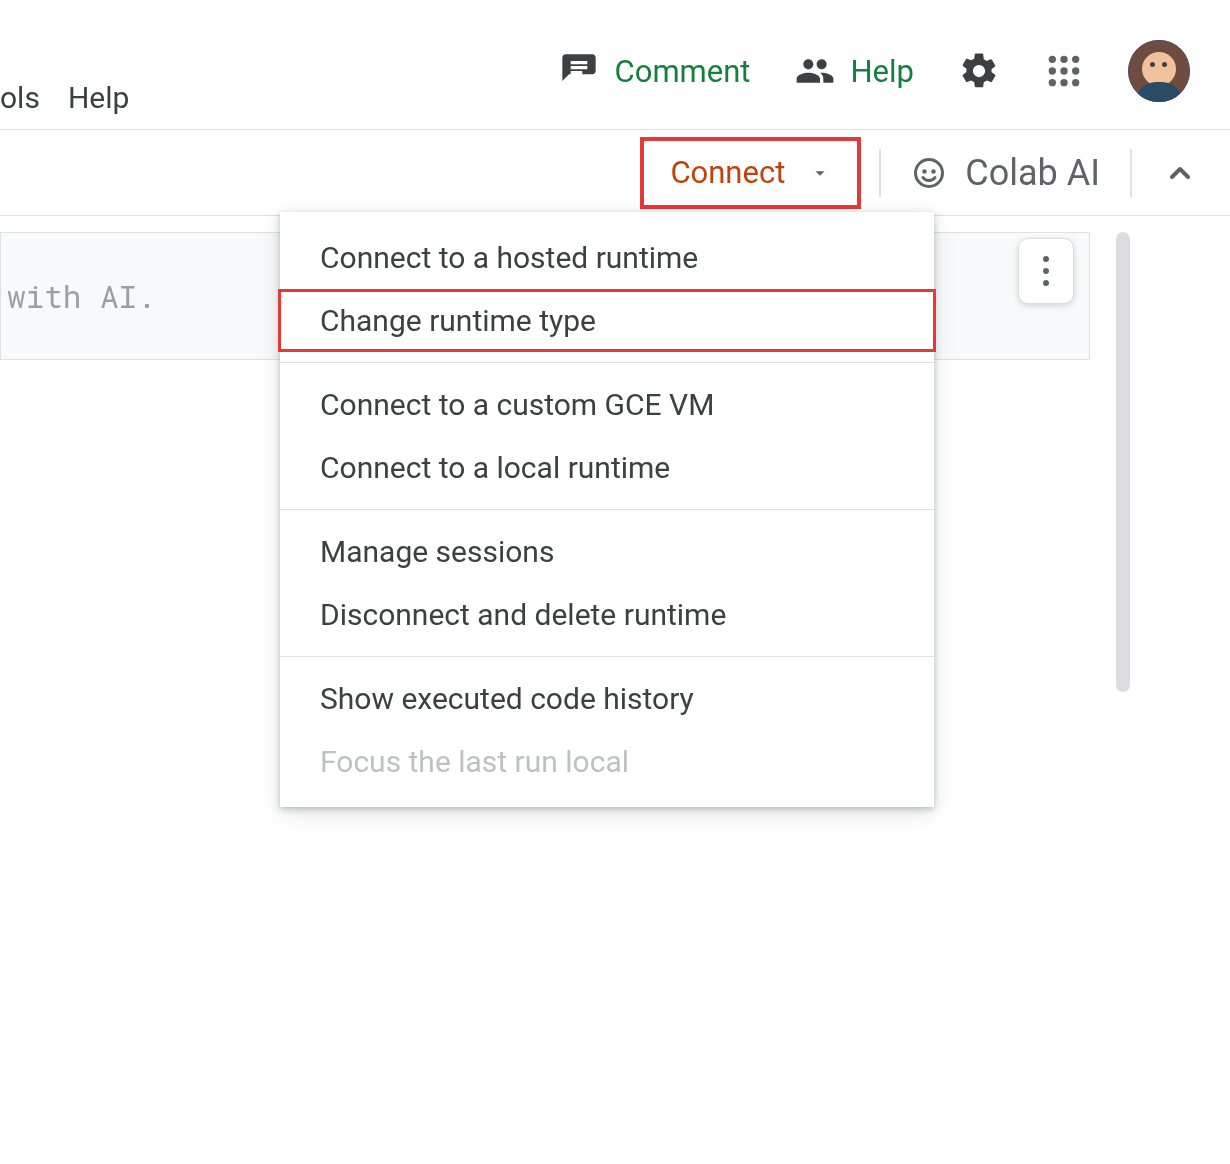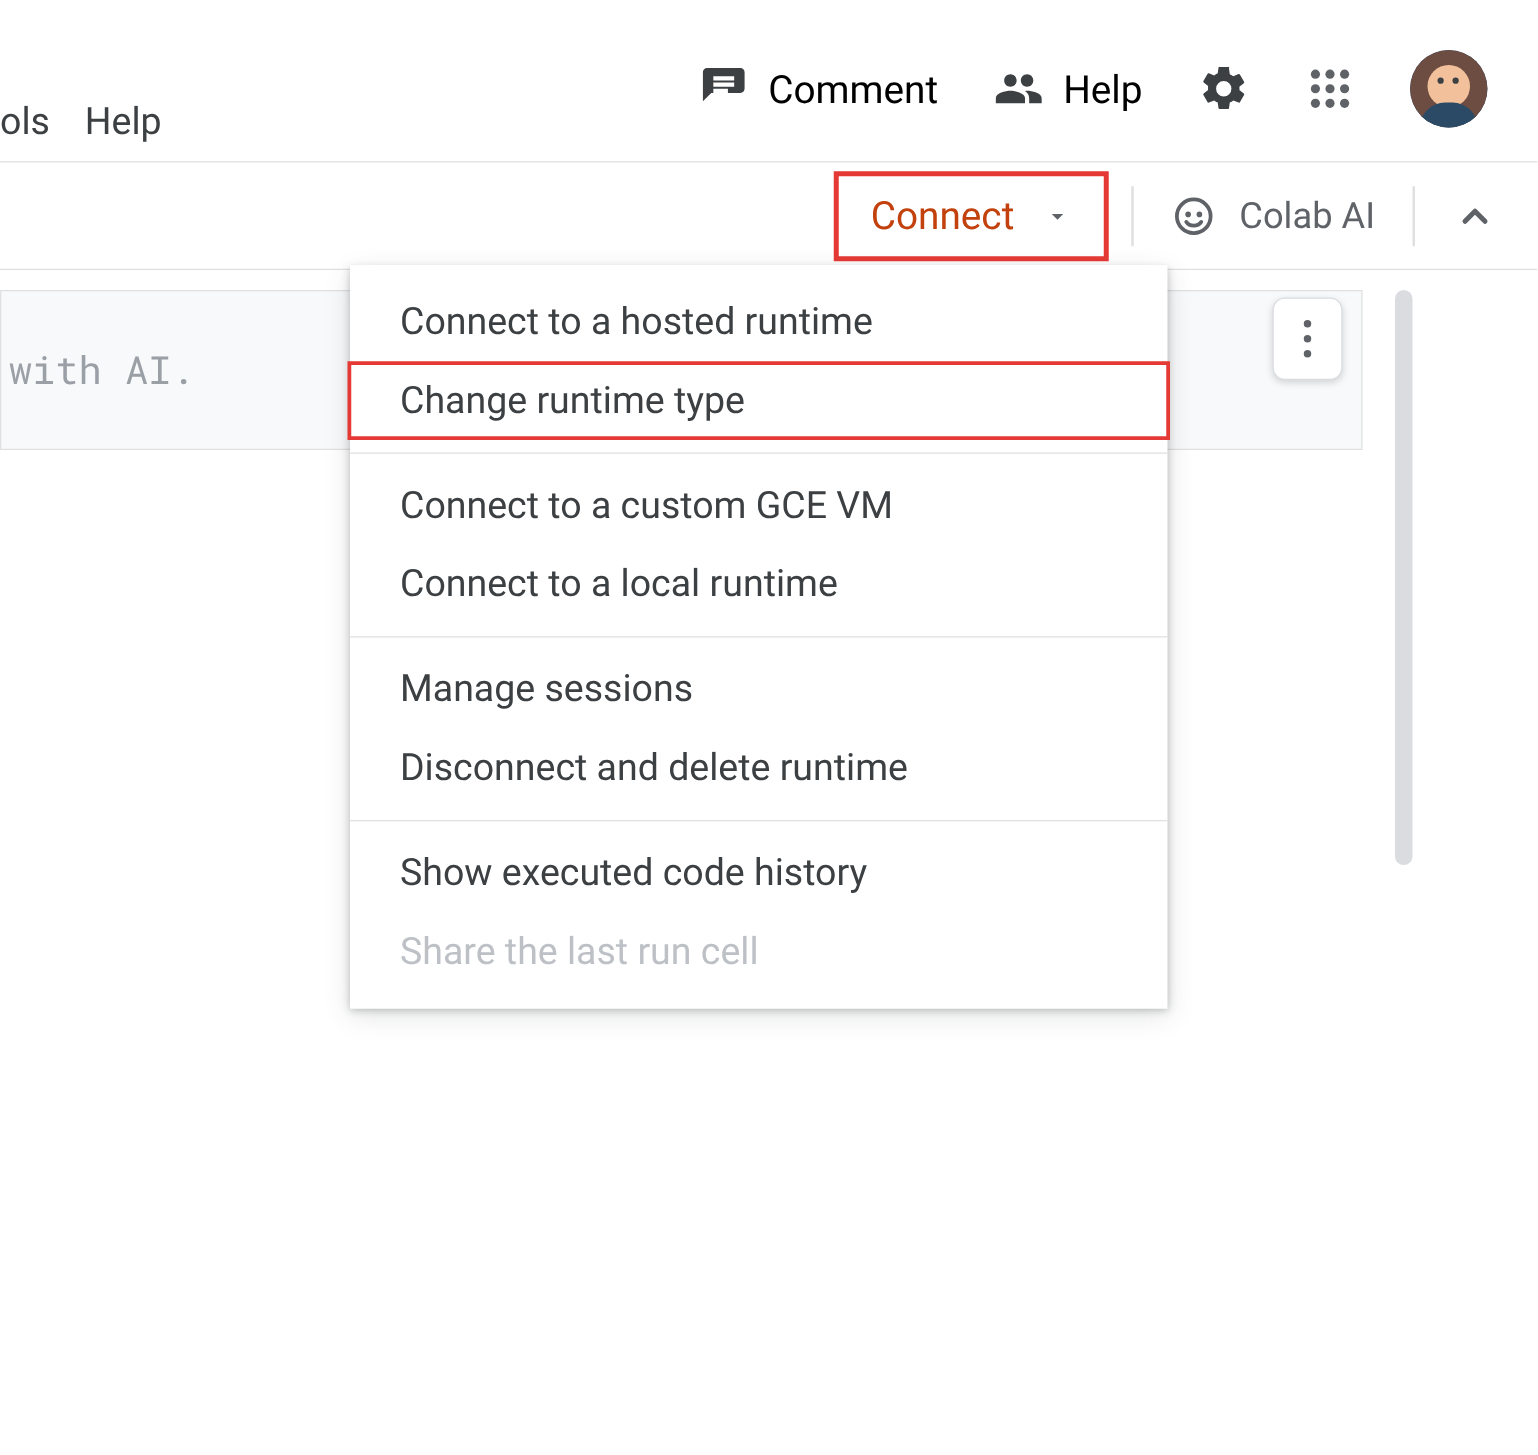--- a/index.html
+++ b/index.html
@@ -38,21 +38,21 @@
     top: 40px;
     display: flex;
     align-items: center;
     gap: 44px;
   }
   .action {
     display: flex;
     align-items: center;
     gap: 16px;
     font-size: 31px;
-    color: #000000;
+    color: #15803d;
   }
   .icon svg { display: block; }
   .avatar {
     width: 62px;
     height: 62px;
     border-radius: 50%;
     background: #2b4a66;
     position: relative;
     overflow: hidden;
   }
@@ -105,21 +105,21 @@
     gap: 24px;
     font-size: 31px;
     color: #c2410c;
     margin-right: 18px;
     height: 72px;
   }
   .colab-ai {
     display: flex;
     align-items: center;
     gap: 18px;
-    font-size: 29px;
+    font-size: 36px;
     color: #5f6368;
     padding: 0 30px;
     height: 48px;
     border-left: 2px solid #e0e0e0;
     border-right: 2px solid #e0e0e0;
   }
   .collapse-btn {
     width: 60px;
     display: flex;
     align-items: center;
@@ -311,14 +311,14 @@
   <div class="item">Connect to a hosted runtime</div>
   <div class="item highlighted">Change runtime type</div>
   <div class="divider"></div>
   <div class="item">Connect to a custom GCE VM</div>
   <div class="item">Connect to a local runtime</div>
   <div class="divider"></div>
   <div class="item">Manage sessions</div>
   <div class="item">Disconnect and delete runtime</div>
   <div class="divider"></div>
   <div class="item">Show executed code history</div>
-  <div class="item disabled">Share the last run cell</div>
+  <div class="item disabled">Focus the last run local</div>
 </div>
 
 </body></html>

